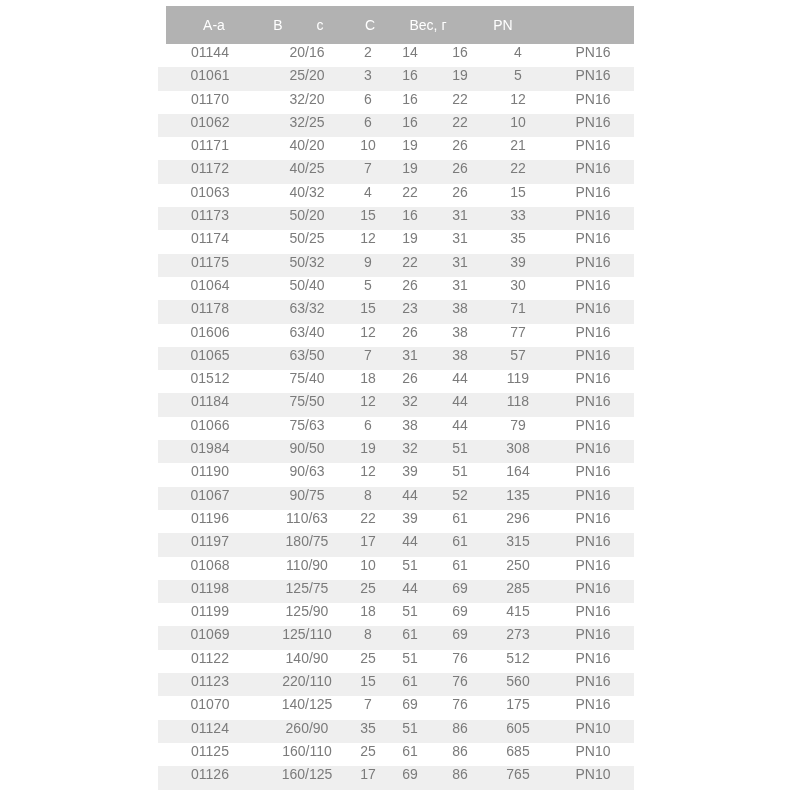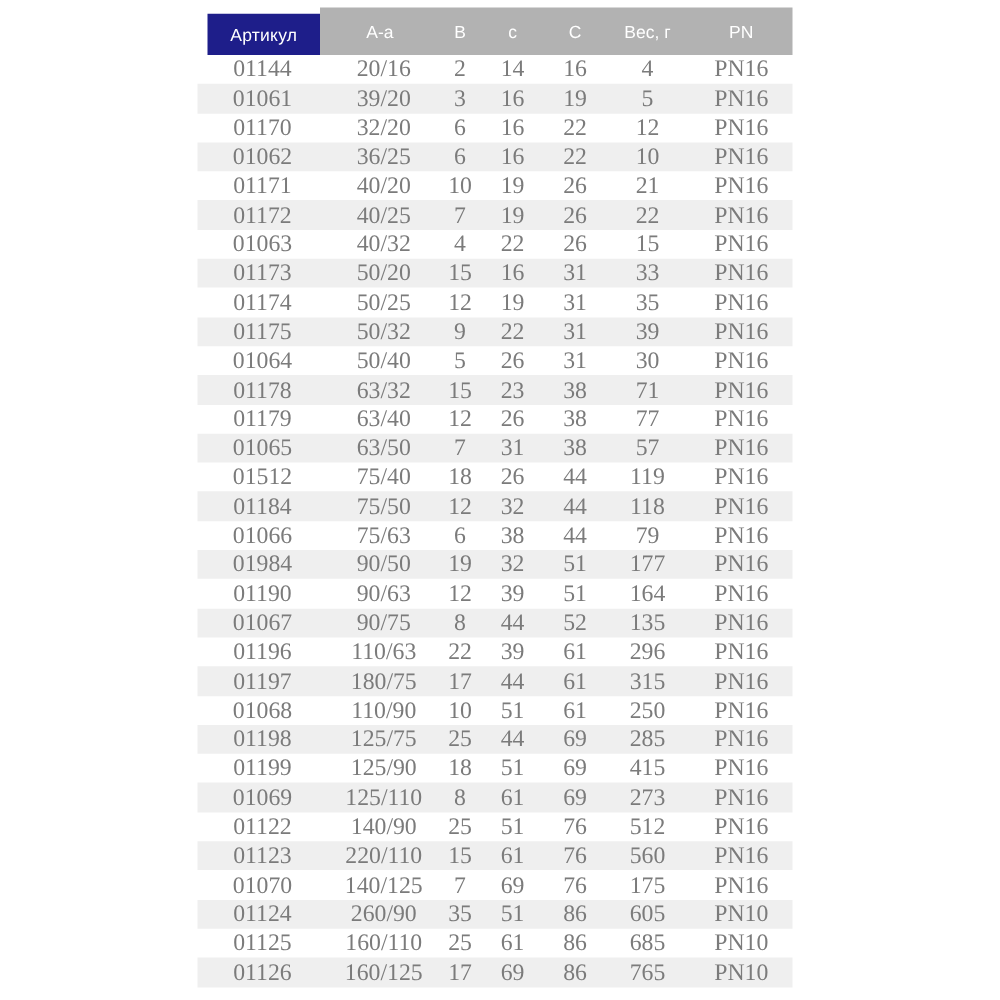--- a/index.html
+++ b/index.html
@@ -56,45 +56,43 @@
   .th-b       { width: 32px; }
   .th-c-small { width: 52px; }
   .th-c-big   { width: 48px; }
   .th-weight  { width: 68px; }
   .th-pn      { width: 82px; }
   
   .tbody { width: 476px; }
   .trow {
     display: flex;
     height: 23.31px;
-    align-items: flex-end;
-    font-size: 19px;
+    align-items: flex-start;
+    font-size: 14px;
     color: var(--body-text, #7b7b7b);
-    font-family: Liberation Serif, serif;
   }
   .trow:nth-child(even) {
     background: var(--stripe, #efefef);
   }
   .td { text-align: center; }
   .td-articul { width: 104px; }
   .td-aa      { width: 90px; }
   .td-b       { width: 32px; }
   .td-c-small { width: 52px; }
   .td-c-big   { width: 48px; }
   .td-weight  { width: 68px; }
   .td-pn      { width: 82px; }
 </style>
 </head>
 <body style="background: rgb(255, 255, 255);">
 
 <div class="spec-table">
 
   <div class="thead">
     <div class="th-spacer"></div>
-    <div class="th-articul">Артикул</div>
     <div class="th-gray">
       <div class="th-cell th-aa">A-a</div>
       <div class="th-cell th-b">B</div>
       <div class="th-cell th-c-small">c</div>
       <div class="th-cell th-c-big">C</div>
       <div class="th-cell th-weight">Вес, г</div>
       <div class="th-cell th-pn">PN</div>
     </div>
   </div>
 
@@ -104,41 +102,41 @@
       <div class="td td-aa">20/16</div>
       <div class="td td-b">2</div>
       <div class="td td-c-small">14</div>
       <div class="td td-c-big">16</div>
       <div class="td td-weight">4</div>
       <div class="td td-pn">PN16</div>
     </div>
 
     <div class="trow">
       <div class="td td-articul">01061</div>
-      <div class="td td-aa">39/20</div>
+      <div class="td td-aa">25/20</div>
       <div class="td td-b">3</div>
       <div class="td td-c-small">16</div>
       <div class="td td-c-big">19</div>
       <div class="td td-weight">5</div>
       <div class="td td-pn">PN16</div>
     </div>
 
     <div class="trow">
       <div class="td td-articul">01170</div>
       <div class="td td-aa">32/20</div>
       <div class="td td-b">6</div>
       <div class="td td-c-small">16</div>
       <div class="td td-c-big">22</div>
       <div class="td td-weight">12</div>
       <div class="td td-pn">PN16</div>
     </div>
 
     <div class="trow">
       <div class="td td-articul">01062</div>
-      <div class="td td-aa">36/25</div>
+      <div class="td td-aa">32/25</div>
       <div class="td td-b">6</div>
       <div class="td td-c-small">16</div>
       <div class="td td-c-big">22</div>
       <div class="td td-weight">10</div>
       <div class="td td-pn">PN16</div>
     </div>
 
     <div class="trow">
       <div class="td td-articul">01171</div>
       <div class="td td-aa">40/20</div>
@@ -213,21 +211,21 @@
       <div class="td td-articul">01178</div>
       <div class="td td-aa">63/32</div>
       <div class="td td-b">15</div>
       <div class="td td-c-small">23</div>
       <div class="td td-c-big">38</div>
       <div class="td td-weight">71</div>
       <div class="td td-pn">PN16</div>
     </div>
 
     <div class="trow">
-      <div class="td td-articul">01179</div>
+      <div class="td td-articul">01606</div>
       <div class="td td-aa">63/40</div>
       <div class="td td-b">12</div>
       <div class="td td-c-small">26</div>
       <div class="td td-c-big">38</div>
       <div class="td td-weight">77</div>
       <div class="td td-pn">PN16</div>
     </div>
 
     <div class="trow">
       <div class="td td-articul">01065</div>
@@ -268,21 +266,21 @@
       <div class="td td-weight">79</div>
       <div class="td td-pn">PN16</div>
     </div>
 
     <div class="trow">
       <div class="td td-articul">01984</div>
       <div class="td td-aa">90/50</div>
       <div class="td td-b">19</div>
       <div class="td td-c-small">32</div>
       <div class="td td-c-big">51</div>
-      <div class="td td-weight">177</div>
+      <div class="td td-weight">308</div>
       <div class="td td-pn">PN16</div>
     </div>
 
     <div class="trow">
       <div class="td td-articul">01190</div>
       <div class="td td-aa">90/63</div>
       <div class="td td-b">12</div>
       <div class="td td-c-small">39</div>
       <div class="td td-c-big">51</div>
       <div class="td td-weight">164</div>

